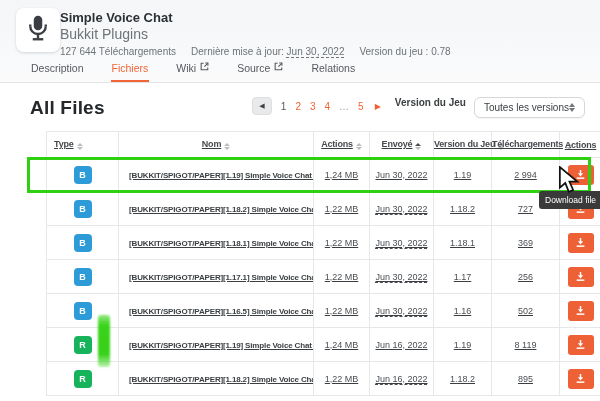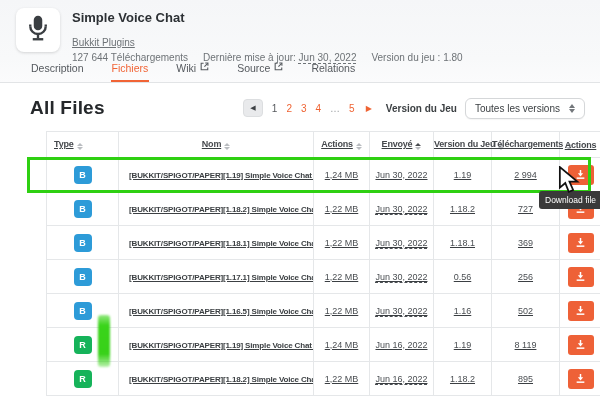--- a/index.html
+++ b/index.html
@@ -4,46 +4,46 @@
 <style>
   * { margin:0; padding:0; box-sizing:border-box; }
   html,body { width:600px; height:401px; }
   body {
     font-family:"Liberation Sans", sans-serif;
     background:#fff; color:#3b3f43;
     position:relative; overflow:hidden;
   }
   
   .page-top { background:linear-gradient(180deg,#f5f6f8 0%,#f8f9fa 70%,#fbfbfc 100%); }
-  .app-header { display:flex; gap:12px; padding:8px 16px 4px 16px; height:56px; }
+  .app-header { display:flex; padding:8px 16px 4px 16px; height:56px; }
   .app-icon { width:44px; height:44px; background:#fff; border-radius:8px;
     box-shadow:0 1px 3px rgba(0,0,0,.15); display:flex; align-items:center; justify-content:center; flex:0 0 auto; }
   .app-info { padding-top:2px; }
   .app-title { font-size:13px; font-weight:bold; color:#2c3034; }
-  .app-category { font-size:10px; color:#6e7377; margin-top:12px;text-decoration:underline; }
+  .app-category { font-size:14px; color:#6e7377; margin-top:1px; }
   .app-meta { display:flex; gap:15px; font-size:10px; color:#6e7377; margin-top:4px;text-align:center; }
   .dashed { text-decoration:underline; text-decoration-style:dashed; text-underline-offset:2px; }
   
   .tab-bar { display:flex; gap:26px; padding:0 0 0 30px; border-bottom:1px solid #e2e4e6; height:27px; align-items:flex-end; }
   .tab { font-size:10.5px; color:#55595e; padding:0 1px 8px 1px; display:flex; gap:4px; align-items:flex-start; cursor:pointer; }
   .tab.active { color:#f16436; border-bottom:2px solid #f16436; padding-bottom:6px; }
   .ext-icon { display:inline-flex; }
   
-  .files-head { display:flex; align-items:center; padding:14px 15px 12px 30px; height:48px; }
+  .files-head { display:flex; align-items:flex-start; padding:14px 15px 12px 30px; height:48px; }
   .files-title { font-size:19px; font-weight:bold; color:#25282b; margin-right:auto; letter-spacing:.2px; }
   .pagination { display:flex; align-items:center; gap:9px; font-size:10px; }
   .pg-prev { width:20px; height:18px; background:#e9eaec; border:1px solid #dcdee0; border-radius:4px;
     display:flex; align-items:center; justify-content:center; font-size:7px; color:#3e4246; cursor:pointer; }
   .pg-num { cursor:pointer; }
   .pg-num.current { color:#55595d; cursor:default; }
   .pg-num.link { color:#ef6333; }
   .pg-num.ellipsis { color:#9a9ea1; cursor:default; }
   .pg-next { color:#ef6333; font-size:8px; cursor:pointer; margin-left:2px; }
   .filter-label { font-size:10px; font-weight:bold; color:#3c4043; margin-left:14px; }
-  .version-select { display:flex; align-items:center; gap:9px; border:1px solid #d5d7d9; border-radius:6px;
+  .version-select { display:flex; align-items:center; border:1px solid #d5d7d9; border-radius:6px;
     background:#fff; padding:4px 9px; font-size:10px; color:#3c4043; margin-left:8px; cursor:pointer;
     box-shadow:0 1px 1px rgba(0,0,0,.04); }
   .updown { display:flex; flex-direction:column; gap:1px; }
   .updown i { width:0; height:0; border-left:3px solid transparent; border-right:3px solid transparent; }
   .updown .up { border-bottom:4px solid #73777b; }
   .updown .dn { border-top:4px solid #73777b; }
   
   table { border-collapse:collapse; margin-left:46px; width:555px; table-layout:fixed;text-decoration:underline; }
   th,td { border:1px solid #e5e7e9; }
   th { height:26px; font-size:9px; font-weight:bold; color:#46494d; text-align:center; letter-spacing:-.2px;
@@ -93,21 +93,21 @@
     </div>
     <div class="app-info">
       <div class="app-title">Simple Voice Chat</div>
       <div class="app-category">Bukkit Plugins</div>
       <div class="app-meta">
         <span>127 644 Téléchargements</span>
         <span>
           <span>Dernière mise à jour:</span>
           <span class="dashed">Jun 30, 2022</span>
         </span>
-        <span>Version du jeu : 1.80</span>
+        <span>Version du jeu : 0.78</span>
       </div>
     </div>
   </div>
   <div class="tab-bar">
   <div class="tab">
     <span class="tab-label">Description</span>
 
   </div>
 
   <div class="tab active">
@@ -271,21 +271,21 @@
         <rect x="1.8" y="9.2" width="8.4" height="1.6" fill="#fff"></rect>
       </svg>
     </button></td>
   </tr>
 
   <tr>
     <td><span class="badge badge-B">B</span></td>
     <td class="name-cell"><span class="name-link">[BUKKIT/SPIGOT/PAPER][1.17.1] Simple Voice Chat 1.17.1-2.2.47</span></td>
     <td class="size-cell">1,22 MB</td>
     <td><span class="date-val dashed">Jun 30, 2022</span></td>
-    <td class="ver-cell">0.56</td>
+    <td class="ver-cell">1.17</td>
     <td class="dlc-cell">256</td>
     <td><button class="dl-btn">
       <svg width="11" height="11" viewBox="0 0 12 12">
         <path d="M5.2 1h1.6v3.6h2.1L6 8.1 3.1 4.6h2.1z" fill="#fff"></path>
         <rect x="1.8" y="9.2" width="8.4" height="1.6" fill="#fff"></rect>
       </svg>
     </button></td>
   </tr>
 
   <tr>

